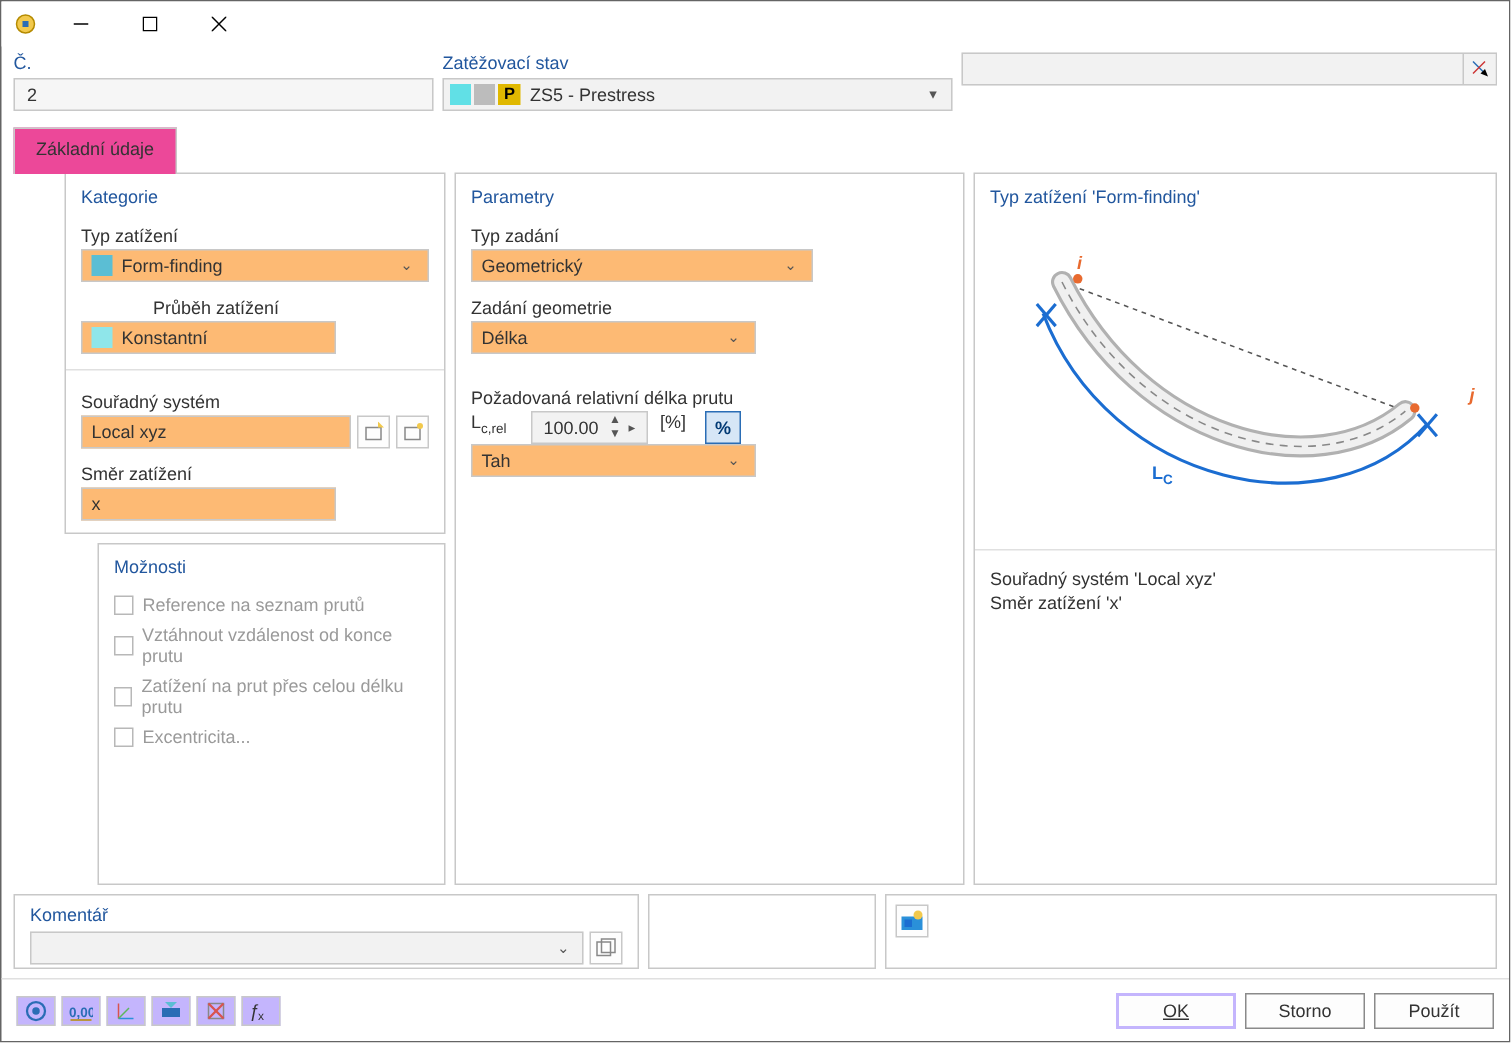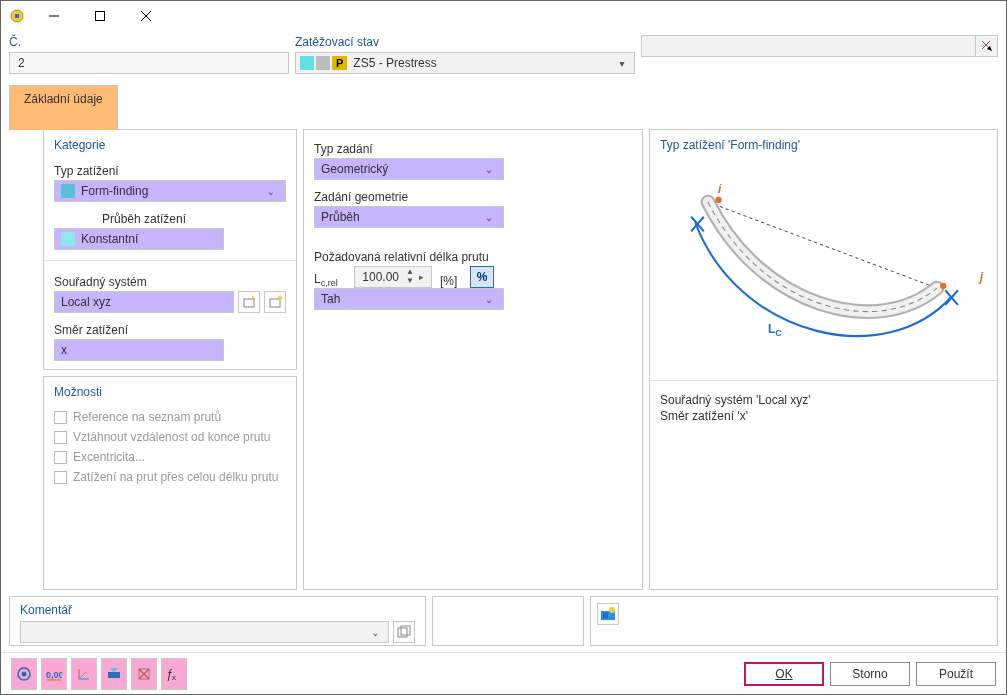--- a/index.html
+++ b/index.html
@@ -21,59 +21,59 @@
   .lc-select { display: flex; align-items: center; height: 22px; border: 1px solid #c8c8c8; background: #f2f2f2; padding: 0 4px; }
   .lc-select .swatch { width: 14px; height: 14px; background: #61e0e6; margin-right:2px;}
   .lc-select .swatch2 { width: 14px; height:14px; background:#bcbcbc; margin-right:2px;}
   .lc-select .badge { background:#e0b800; color:#000; font-weight:bold; padding:0 4px; height:14px; line-height:14px; font-size:11px; margin-right:6px;}
   .lc-select .text { flex:1; }
   .chev { width:16px; text-align:center; color:#555; font-size:10px;}
   .assign-box { display:flex; height:22px; border:1px solid #c8c8c8; background:#f2f2f2; align-items:center; }
   .assign-box .field { flex:1; height:100%; }
   .assign-box .picker-btn { width:22px; height:20px; border-left:1px solid #c8c8c8; display:flex; align-items:center; justify-content:center; background:#f2f2f2;}
   .tabs-row { padding: 0 8px; margin-top: 4px; }
-  .tab { display: inline-block; padding: 6px 14px 24px 14px; background: #fdba74; border:1px solid #c8c8c8; border-bottom:none; font-size: 12px; color:#333; position:relative; top:1px;}
+  .tab { display: inline-block; padding: 6px 14px 10px 14px; background: #ec4899; border:1px solid #c8c8c8; border-bottom:none; font-size: 12px; color:#333; position:relative; top:1px;}
   .content { display: flex; gap: 6px; padding: 0 8px 6px 8px; flex:1; min-height:0;}
   .panel { border: 1px solid #c8c8c8; padding: 8px 10px; background:#fff; display:flex; flex-direction:column;}
   .panel-mid { width: 340px; }
   .panel-right { flex:1; }
   .panel-title { color:#22579e; font-size:12px; margin-bottom:8px; font-weight:500;}
   .field-label { color:#333; font-size:12px; margin-top:4px; margin-bottom:2px;}
-  .select-box { height:22px; border:1px solid #c8c8c8; background:#c4b5fd; display:flex; align-items:center; padding:0 6px; font-size:12px; color:#333;}
+  .select-box { height:22px; border:1px solid #c8c8c8; background:#fdba74; display:flex; align-items:center; padding:0 6px; font-size:12px; color:#333;}
   .select-box .text { flex:1; }
   .select-box.hasicon .icon-sw { width:14px; height:14px; margin-right:6px; }
   .divider { height:1px; background:#e0e0e0; margin:10px -10px; }
   .row-inline { display:flex; align-items:center; gap:4px; height:22px;}
   .small-btn { width:22px; height:22px; border:1px solid #c8c8c8; background:#fdfdfd; display:flex; align-items:center; justify-content:center;}
   .checkbox-row { display:flex; align-items:center; gap:6px; color:#9a9a9a; font-size:12px; margin:3px 0;}
   .checkbox-row .cb { width:13px; height:13px; border:1px solid #b8b8b8; background:#fff;}
-  .param-row { display:flex; align-items:flex-end; gap:6px; height:22px;}
+  .param-row { display:flex; align-items:flex-start; gap:6px; height:22px;}
   .param-row .plbl { width:34px; font-size:12px; color:#333;}
   .spin-box { width:78px; height:22px; border:1px solid #c8c8c8; background:#f2f2f2; display:flex; align-items:center; padding:0 2px 0 2px; font-size:12px; justify-content:flex-end;}
   .spin-box .val { padding-right:4px;}
   .spin-box .spins { width:14px; display:flex; flex-direction:column; }
   .spin-box .spins div { height:9px; line-height:8px; font-size:8px; text-align:center; color:#555;}
   .spin-box .arrow-out { width:10px; font-size:9px; color:#555; margin-left:2px;}
   .unit { font-size:12px; color:#333; margin-left:2px; width:24px;}
   .toggle-btn { width:24px; height:22px; border:1px solid #2a6db5; background:#d6e6f6; display:flex; align-items:center; justify-content:center; font-weight:bold; color:#003974;}
   .mid-spacer { flex:1; }
   .right-diagram { height:210px; border:none; position:relative; }
   .right-info-row { font-size:12px; color:#333; margin-top:2px;}
   .bottom-row { display:flex; gap:6px; padding:0 8px 6px 8px; height:56px;}
   .comment-panel { flex:1; border:1px solid #c8c8c8; padding:6px 10px;}
   .comment-inner { display:flex; align-items:center; gap:4px;}
   .comment-select { flex:1; height:22px; border:1px solid #c8c8c8; background:#f2f2f2; display:flex; align-items:center; padding:0 4px;}
   .mini-btn { width:22px; height:22px; border:1px solid #c8c8c8; background:#fdfdfd; display:flex; align-items:center; justify-content:center;}
   .small-sqpanel { width:152px; border:1px solid #c8c8c8; padding:6px; display:flex; align-items:flex-start;}
   .footer { height:42px; border-top:1px solid #e0e0e0; display:flex; align-items:center; padding:0 10px;}
   .footer-left { display:flex; gap:4px;}
-  .footer-btn-ico { width:26px; height:32px; border:1px solid #c8c8c8; background:#f9a8d4; display:flex; align-items:center; justify-content:center;}
+  .footer-btn-ico { width:26px; height:20px; border:1px solid #c8c8c8; background:#c4b5fd; display:flex; align-items:center; justify-content:center;}
   .footer-spacer { flex:1; }
   .footer-btn { width:80px; height:24px; border:1px solid #8a8a8a; background:#fdfdfd; font-size:12px; display:flex; align-items:center; justify-content:center;}
-  .footer-btn.primary { border:2px solid #be185d;text-decoration:underline; }
+  .footer-btn.primary { border:2px solid #c4b5fd;text-decoration:underline; }
   sub { font-size:9px; }
 </style>
 </head>
 <body>
 
 <div class="window">
 
   <div class="titlebar">
     <span class="app-icon">
       <svg width="16" height="16">
@@ -174,51 +174,52 @@
               </svg>
           </div>
         </div>
 
         <div class="field-label" style="margin-top:10px;">Směr zatížení</div>
         <div class="select-box" style="width:170px;">
           <span class="text">x</span>
         </div>
       </div>
 
-      <div class="panel" style="flex:1;">
+      <div class="panel" style="flex:1;margin-left:22px;">
         <div class="panel-title">Možnosti</div>
         <div class="checkbox-row">
             <span class="cb"></span>
             <span>Reference na seznam prutů</span>
           </div>
         <div class="checkbox-row">
             <span class="cb"></span>
             <span>Vztáhnout vzdálenost od konce prutu</span>
           </div>
         <div class="checkbox-row">
             <span class="cb"></span>
-            <span>Excentricita...</span>
+            <span>Zatížení na prut přes celou délku prutu</span>
           </div>
         <div class="checkbox-row">
             <span class="cb"></span>
-            <span>Zatížení na prut přes celou délku prutu</span>
+            <span>Excentricita...</span>
           </div>
       </div>
     </div>
 
     <div class="panel panel-mid">
+      <div class="panel-title">Parametry</div>
       <div class="field-label">Typ zadání</div>
-      <div class="select-box" style="width:190px;">
+      <div class="select-box" style="width:228px;">
         <span class="text">Geometrický</span>
         <span class="chev">⌄</span>
       </div>
 
       <div class="field-label" style="margin-top:10px;">Zadání geometrie</div>
       <div class="select-box" style="width:190px;">
-        <span class="text">Průběh</span>
+        <span class="text">Délka</span>
         <span class="chev">⌄</span>
       </div>
 
       <div class="field-label" style="margin-top:22px;">Požadovaná relativní délka prutu</div>
       <div class="param-row">
         <span class="plbl"><span>L</span><sub>c,rel</sub></span>
         <div class="spin-box">
           <span class="val">100.00</span>
           <div class="spins">
               <div>▲</div>

